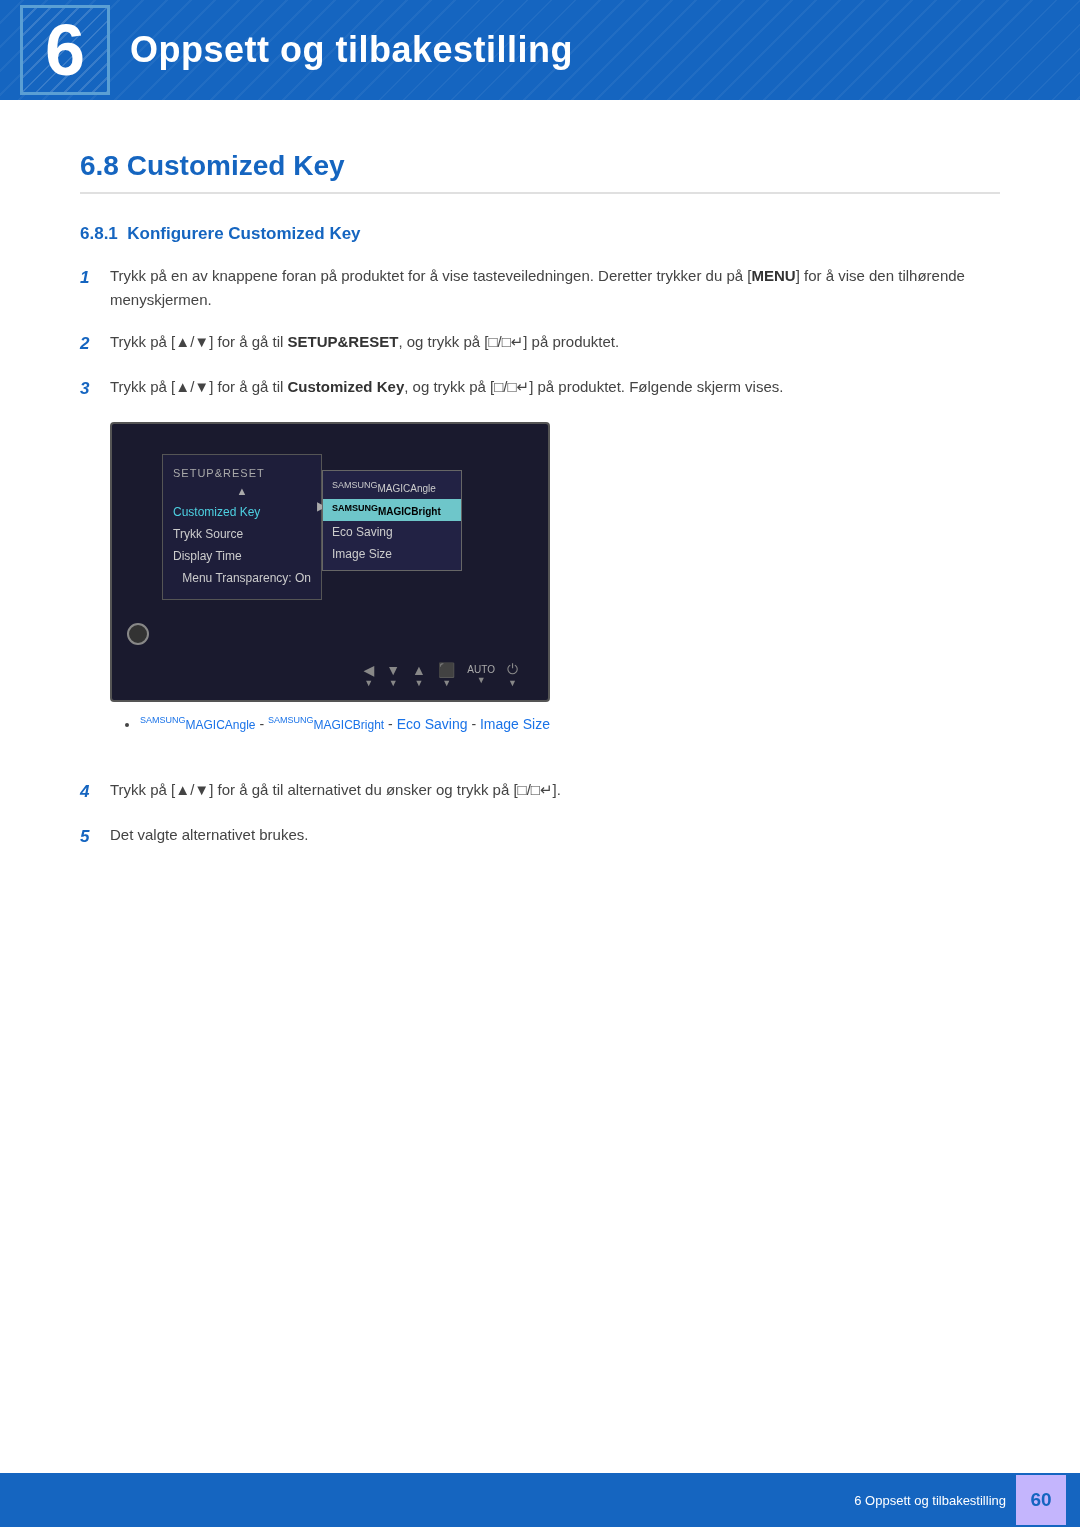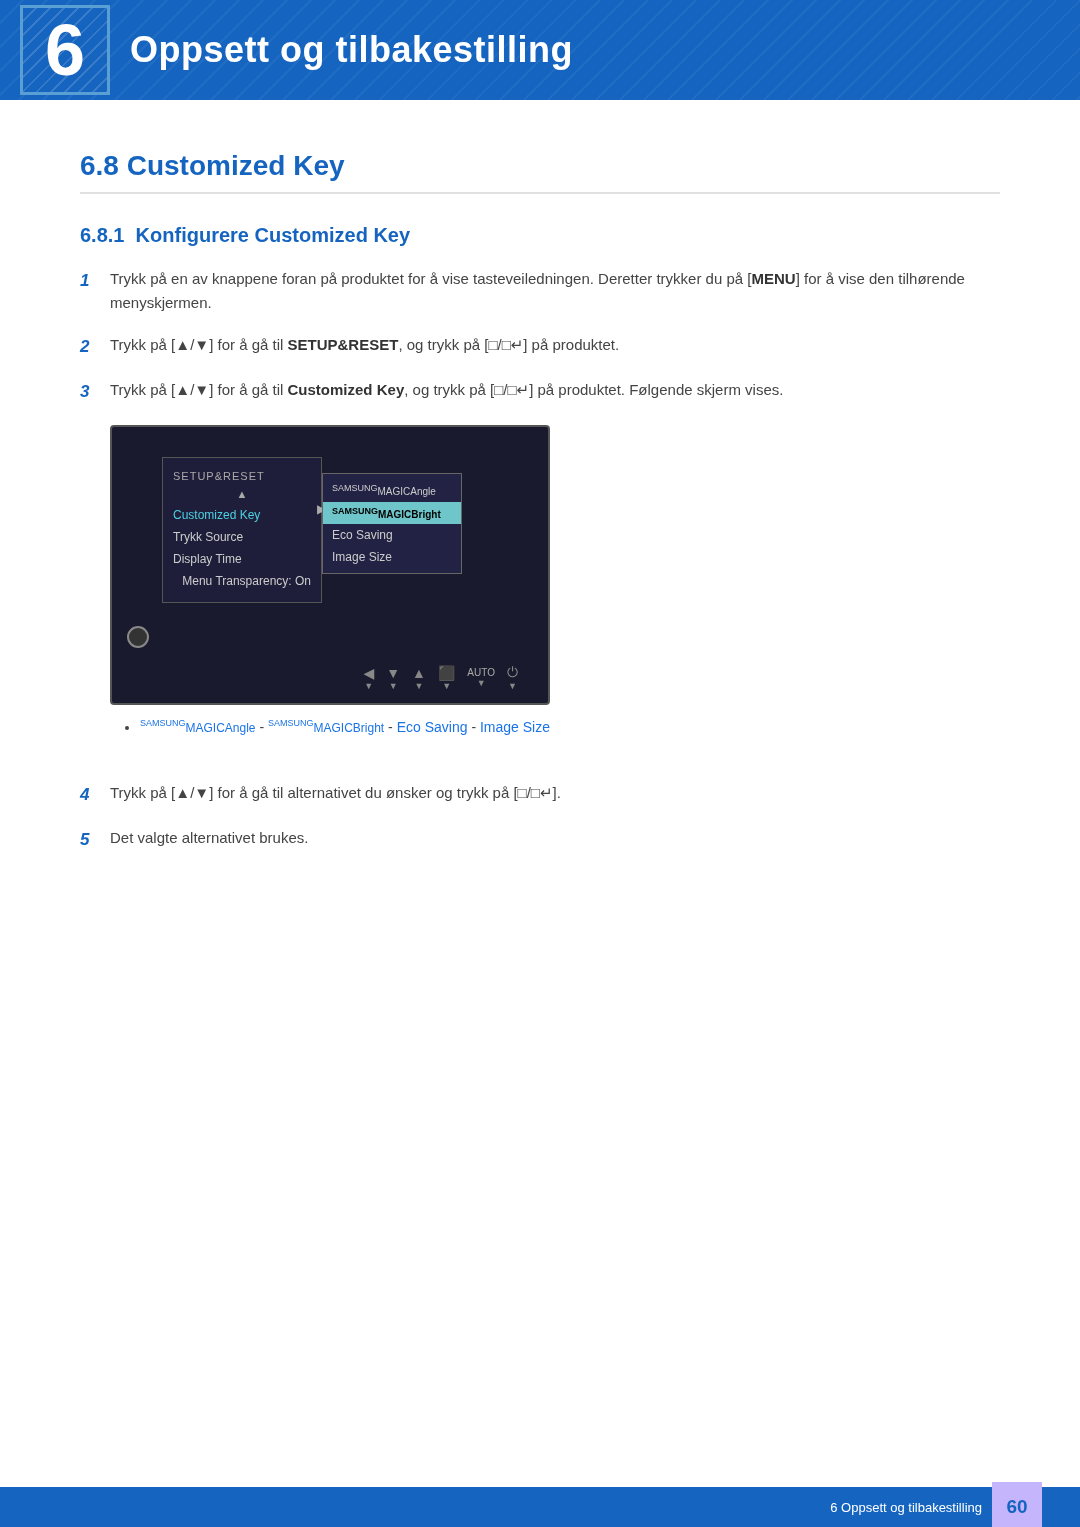--- a/index.html
+++ b/index.html
@@ -89,21 +89,21 @@
       line-height: 1.6;
     }
 
     .intro-text strong {
       color: #1a73e8;
       font-weight: bold;
     }
 
     
     .sub-heading {
-      font-size: 20px;
+      font-size: 17px;
       font-weight: bold;
       color: #1565c0;
       margin-bottom: 20px;
     }
 
     
     .steps-list {
       list-style: none;
       padding: 0;
     }
@@ -284,26 +284,26 @@
     .image-size-color {
       color: #1a73e8;
     }
 
     
     .footer {
       position: absolute;
       bottom: 0;
       left: 0;
       right: 0;
-      height: 40px;
+      height: 54px;
       background: #1565c0;
       display: flex;
       align-items: center;
       justify-content: flex-end;
-      padding-right: 38px;
+      padding-right: 14px;
     }
 
     .footer-text {
       color: white;
       font-size: 13px;
       margin-right: 10px;
     }
 
     .footer-page {
       background: #c4b5fd;

